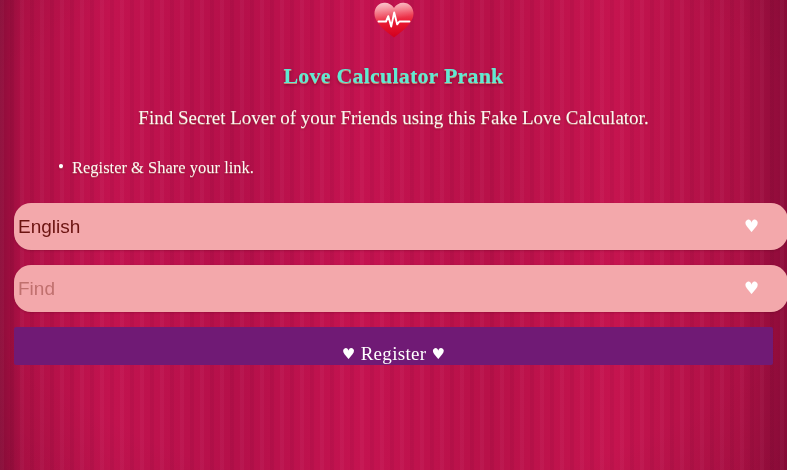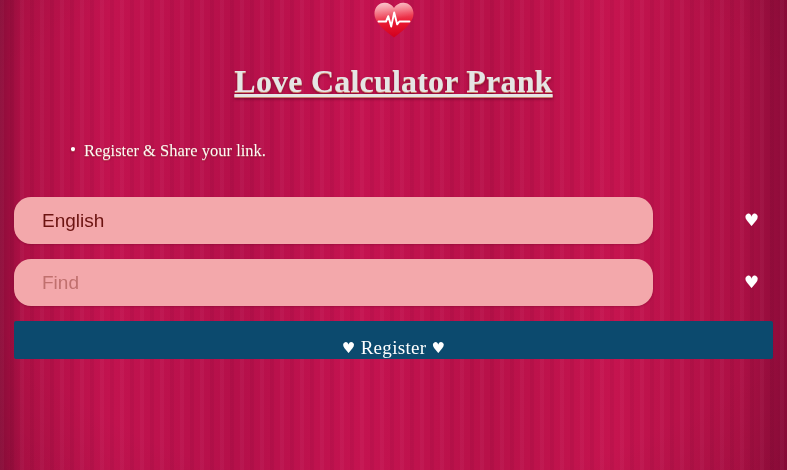--- a/index.html
+++ b/index.html
@@ -79,46 +79,45 @@
     width: 42px;
     height: 38px;
     position: relative;
   }
   .heart-pulse-icon svg { display: block; }
 
   
   .page-title {
     margin: 0;
     text-align: center;
-    font-size: 32px;
+    font-size: 22px;
     font-weight: bold;
     letter-spacing: 0.2px;
-    color: #e5e5e5;
+    color: #5eead4;
     line-height: 1.12;
     padding-top: 24px;
     text-shadow:
       0 1px 0 rgba(255,228,150,0.55),
       0 2px 3px rgba(60,0,20,0.55);
-    text-decoration: underline;
   }
   .page-subtitle {
     margin: 0;
     text-align: center;
     font-size: 19px;
     color: #fbf7f2;
     padding-top: 18px;
     line-height: 1.2;
     text-shadow:
       0 1px 0 rgba(255,226,160,0.40),
       0 1px 2px rgba(60,0,20,0.50);
   }
 
   
   .feature-list {
-    margin: 16px;
+    margin: 4px;
     padding: 22px 0 0 40px;
     list-style: none;
   }
   .feature-list li {
     position: relative;
     font-size: 16.5px;
     color: #fdf9f4;
     line-height: 1.52;
     padding-left: 14px;
     text-shadow:
@@ -136,29 +135,29 @@
 
   
   .form-area { padding-top: 18px; }
 
   .field-wrap {
     position: relative;
     margin-bottom: 15px;
   }
   .field-control {
     display: block;
-    width: 639px;
+    width: 774px;
     height: 47px;
     border: none;
     outline: none;
     border-radius: 17px;
     background: #f3a8ab;
     font-family: "Liberation Sans", "DejaVu Sans", sans-serif;
     font-size: 19px;
-    padding: 0 40px 0 28px;
+    padding: 0 40px 0 4px;
     line-height: 47px;
     color: #6c1411;
     appearance: none;
     -webkit-appearance: none;
     -moz-appearance: none;
     cursor: pointer;
     box-shadow: 0 1px 2px rgba(60,0,20,0.22);
   }
   .field-control.is-placeholder {
     color: #c0706e;
@@ -176,21 +175,21 @@
   }
 
   
   .register-button {
     display: block;
     width: 759px;
     height: 38px;
     border: none;
     outline: none;
     border-radius: 2px;
-    background: #0c4a6e;
+    background: #701a75;
     color: #ffffff;
     font-family: "Liberation Serif", "DejaVu Serif", serif;
     font-size: 19px;
     line-height: 38px;
     text-align: center;
     cursor: pointer;
     margin-top: 2px;
     padding: 8px;
     letter-spacing: 0.3px;
   }
@@ -226,20 +225,21 @@
         </defs>
         <path d="M21 36.5 C7 26.5 1.5 19.6 1.5 12.6 C1.5 6.3 6.1 1.8 11.7 1.8 C15.5 1.8 18.8 3.8 21 7.1 C23.2 3.8 26.5 1.8 30.3 1.8 C35.9 1.8 40.5 6.3 40.5 12.6 C40.5 19.6 35 26.5 21 36.5 Z" fill="url(#heartGrad)"></path>
         <path d="M21 36.5 C7 26.5 1.5 19.6 1.5 12.6 C1.5 6.3 6.1 1.8 11.7 1.8 C15.5 1.8 18.8 3.8 21 7.1 C23.2 3.8 26.5 1.8 30.3 1.8 C35.9 1.8 40.5 6.3 40.5 12.6 C40.5 19.6 35 26.5 21 36.5 Z" fill="url(#heartShine)"></path>
         <polyline points="5.5,20.5 13,20.5 15.3,15.2 18.2,25.6 21.2,11.4 24.2,23.4 26.4,20.5 36.5,20.5" fill="none" stroke="#ffffff" stroke-width="1.9" stroke-linejoin="round" stroke-linecap="round"></polyline>
       </svg>
     </span>
   </div>
 
   <h1 class="page-title">Love Calculator Prank</h1>
 
+  <p class="page-subtitle">Find Secret Lover of your Friends using this Fake Love Calculator.</p>
 
   <ul class="feature-list">
     <li>Register &amp; Share your link.</li>
   </ul>
 
   <div class="form-area">
 
     <div class="field-wrap">
       <div class="field-control">English</div>
       <span class="field-heart-indicator">♥</span>

